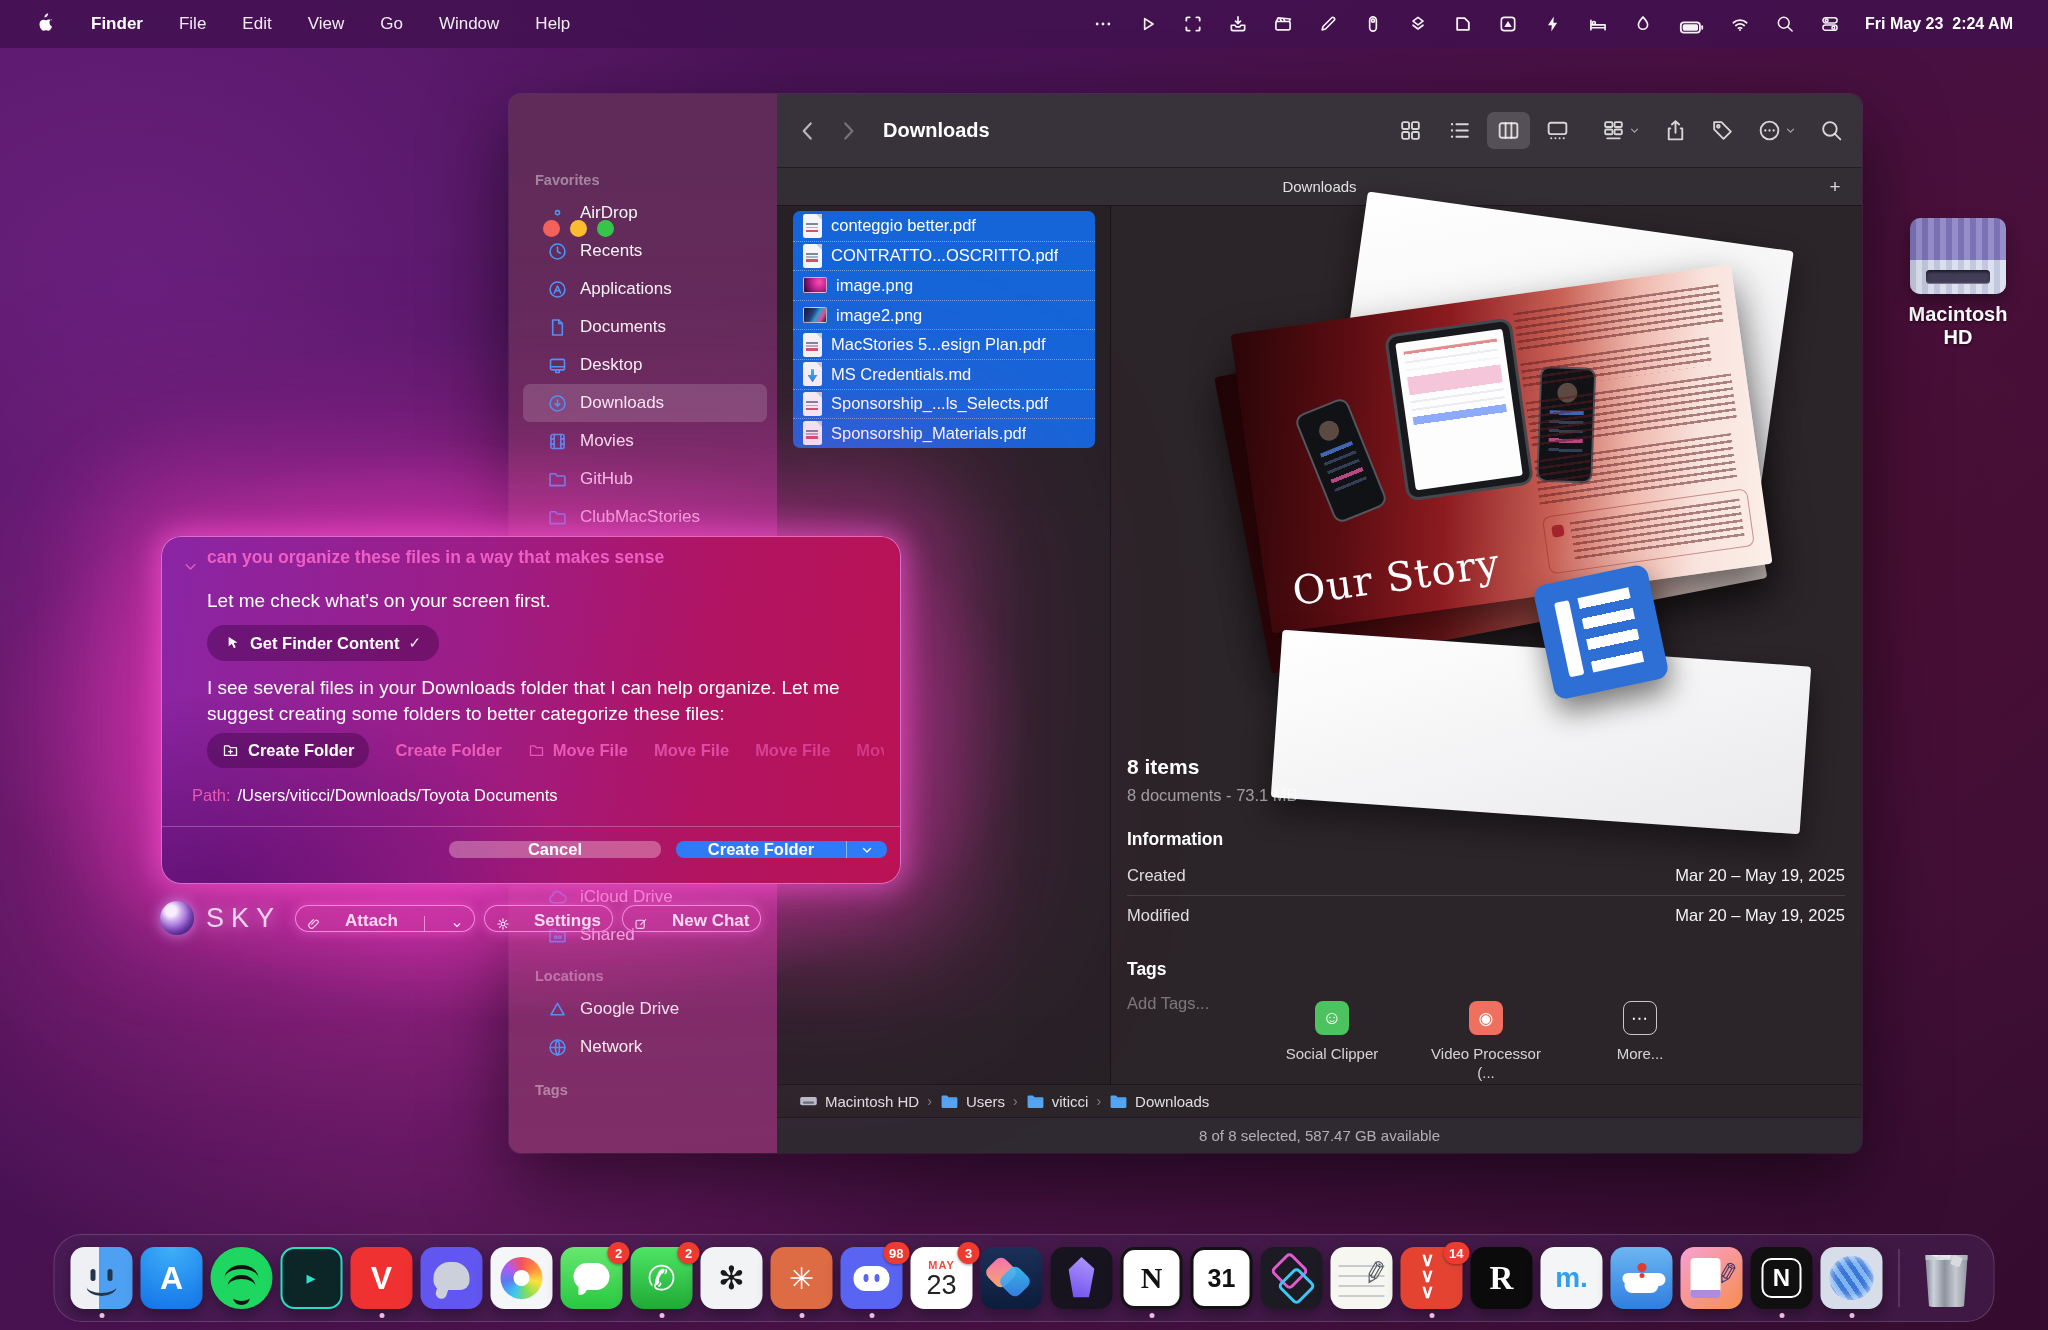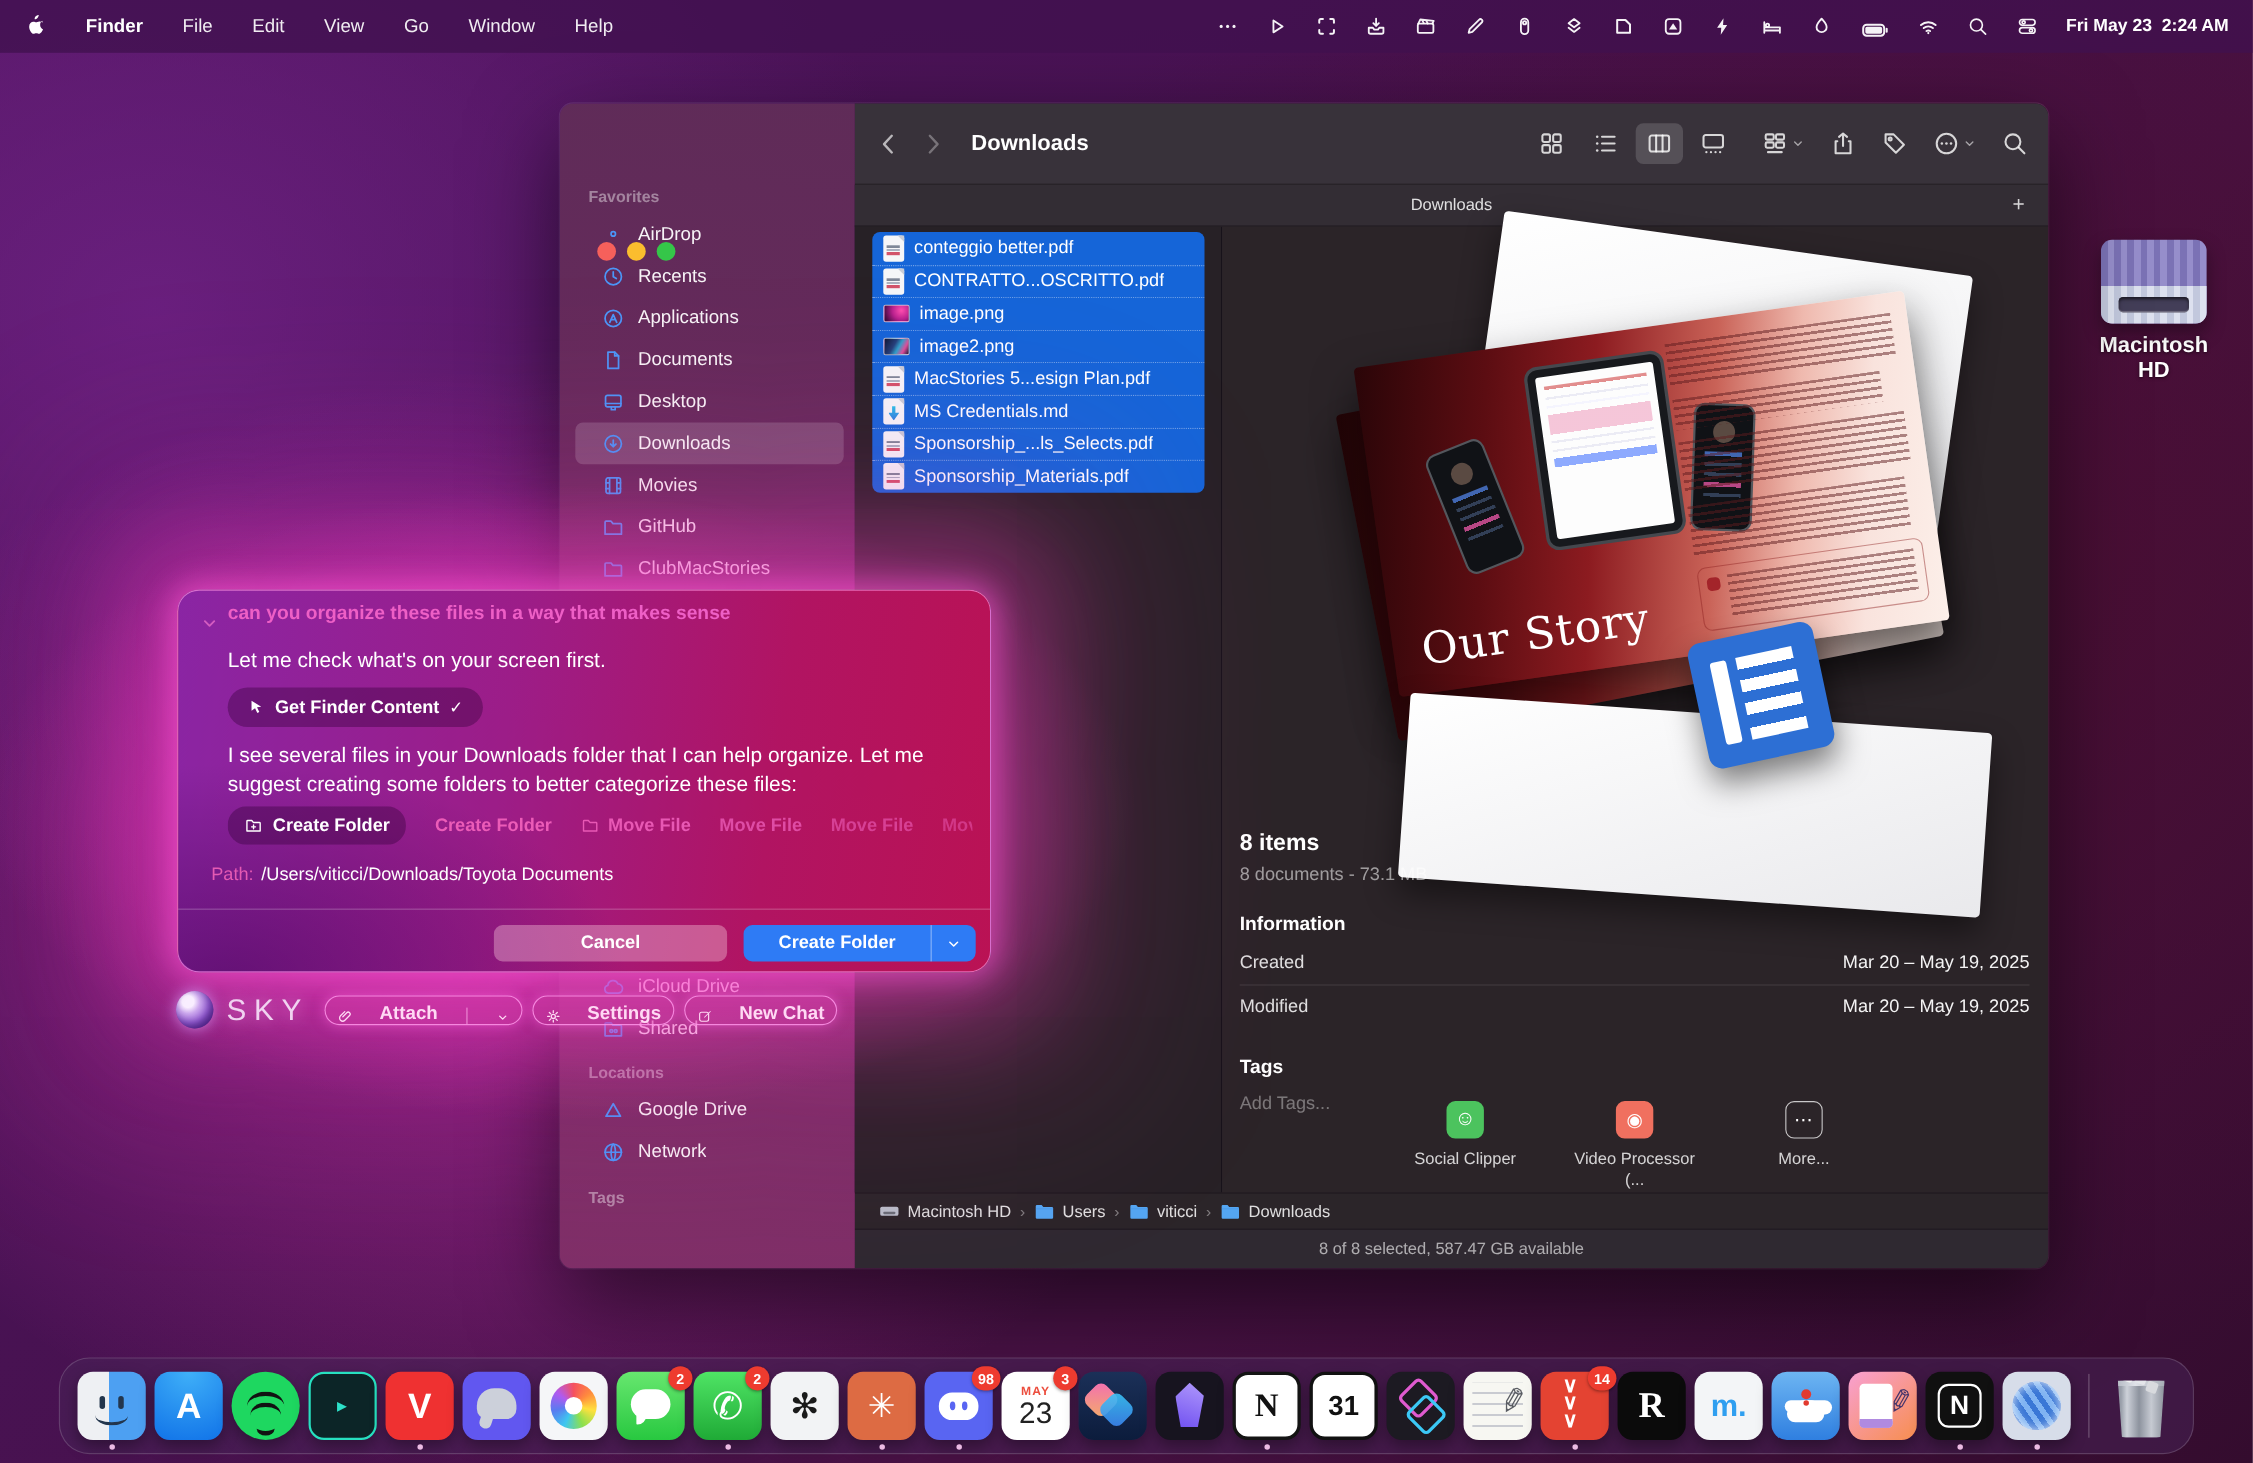--- a/index.html
+++ b/index.html
@@ -11,21 +11,21 @@
       radial-gradient(950px 720px at 470px 840px, rgba(255,62,205,.42), rgba(255,62,205,.16) 45%, transparent 70%),
       radial-gradient(1000px 800px at 140px 280px, rgba(112,34,134,.8), transparent 70%),
       radial-gradient(1300px 950px at 1780px 520px, rgba(74,14,49,.85), transparent 75%),
       linear-gradient(135deg,#511560 0%, #481253 35%, #471143 65%, #340c2e 100%);
     position:relative;
   }
   svg { display:block; }
 
   
   .menubar { position:absolute; left:0; top:0; width:2048px; height:48px; z-index:100;
-    background:rgba(64,17,78,.78); display:flex; align-items:center; padding:0 22px; }
+    background:rgba(64,17,78,.78); display:flex; align-items:center; padding:0 35px; }
   .mb-left { display:flex; align-items:center; gap:36px; }
   .apple { width:20px; height:24px; color:#fff; }
   .mb-app { font-weight:700; font-size:17px; }
   .mb-item { font-size:17px; color:rgba(255,255,255,.92); }
   .mb-right { margin-left:auto; display:flex; align-items:center; gap:25px; }
   .mb-ic { width:20px; height:20px; color:rgba(255,255,255,.95); }
   .mb-ic.wide { width:27px; }
   .mb-clock { font-size:16px; margin-left:0; white-space:pre;font-weight:bold; }
 
   
@@ -181,21 +181,21 @@
   .act-pill { flex:none; display:inline-flex; align-items:center; gap:9px; height:35px; padding:0 15px;
     border-radius:17px; background:rgba(52,0,58,.38); font-size:16.5px; font-weight:700; }
   .act-pill .fic { width:17px; height:17px; color:#fff; }
   .act-link { flex:none; display:inline-flex; align-items:center; gap:8px; font-size:16.5px; color:#ec5cb8; font-weight:600; }
   .act-link .fic { width:17px; height:17px; }
   .act-link:nth-child(3) { opacity:.95; } .act-link:nth-child(4) { opacity:.78; }
   .act-link:nth-child(5) { opacity:.62; } .act-link:nth-child(6) { opacity:.5; }
   .ov-path { position:absolute; left:30px; top:249px; font-size:16.5px; }
   .ov-path .pk { color:#e55ab3; margin-right:7px; }
   .ov-div { position:absolute; left:0; right:0; top:289px; height:1px; background:rgba(255,255,255,.25); }
-  .btn { position:absolute; top:304px; height:33px; border-radius:8px; display:flex; align-items:center; justify-content:center;
+  .btn { position:absolute; top:304px; height:17px; border-radius:8px; display:flex; align-items:center; justify-content:center;
     font-size:16.5px; font-weight:600; color:#fff; }
   .btn-cancel { left:287px; width:212px; background:rgba(250,205,222,.38); }
   .btn-create { left:514px; width:211px; background:#2e7bf5; padding:0; }
   .btn-create .cl { flex:1; text-align:center; }
   .btn-create .sep { width:1px; align-self:stretch; background:rgba(255,255,255,.45); }
   .btn-create .dd { width:40px; display:flex; align-items:center; justify-content:center; }
   .btn-create .dd svg { width:14px; height:14px; }
 
   
   .skybar { position:absolute; left:160px; top:901px; z-index:50; display:flex; align-items:center; gap:12px; }

